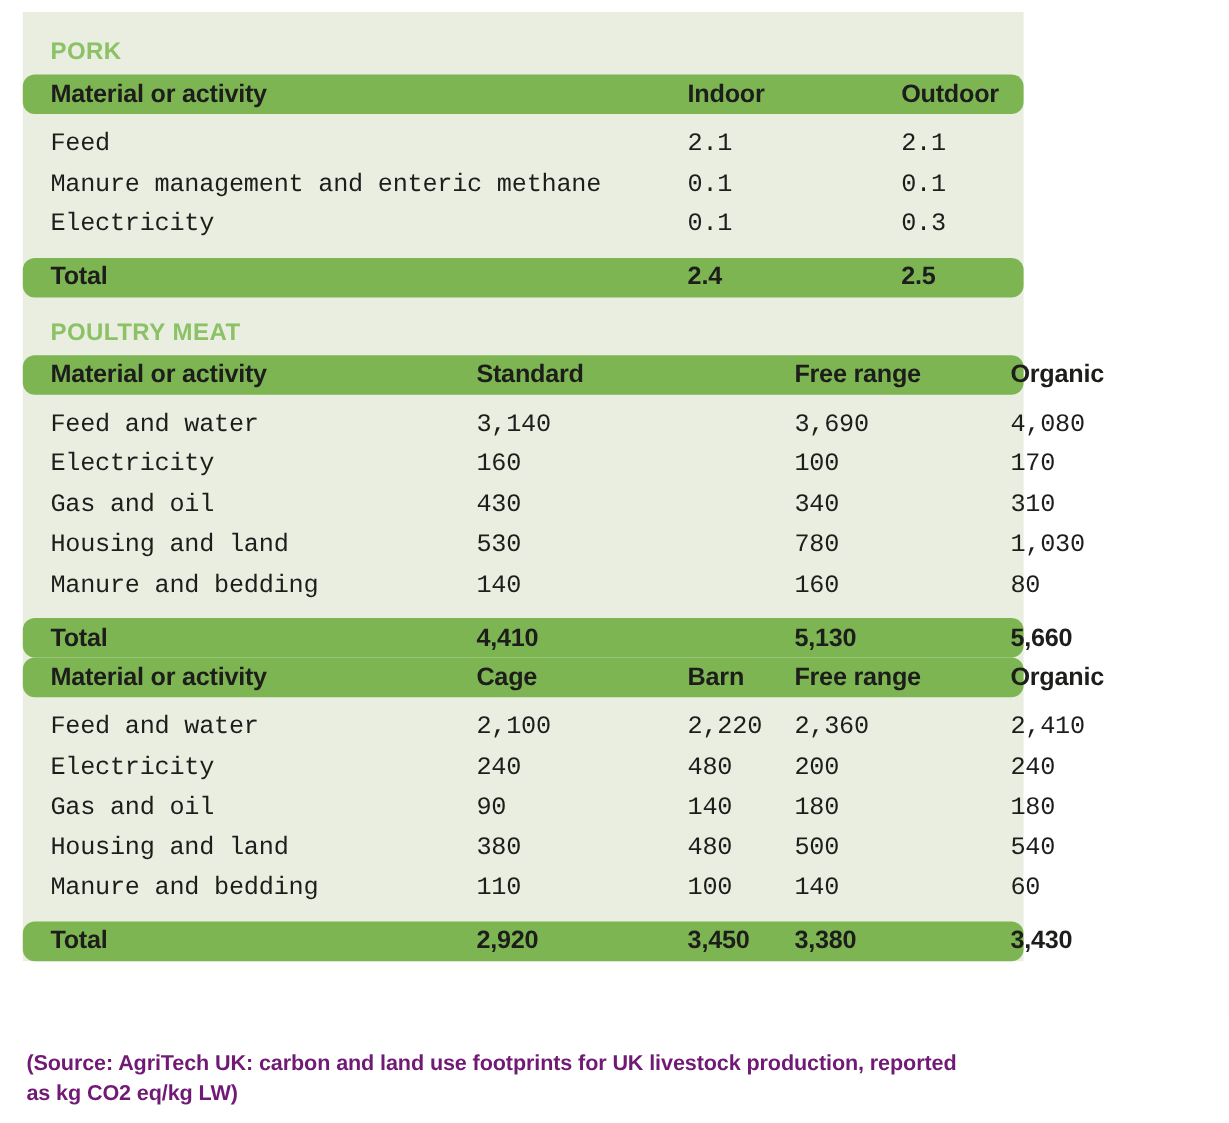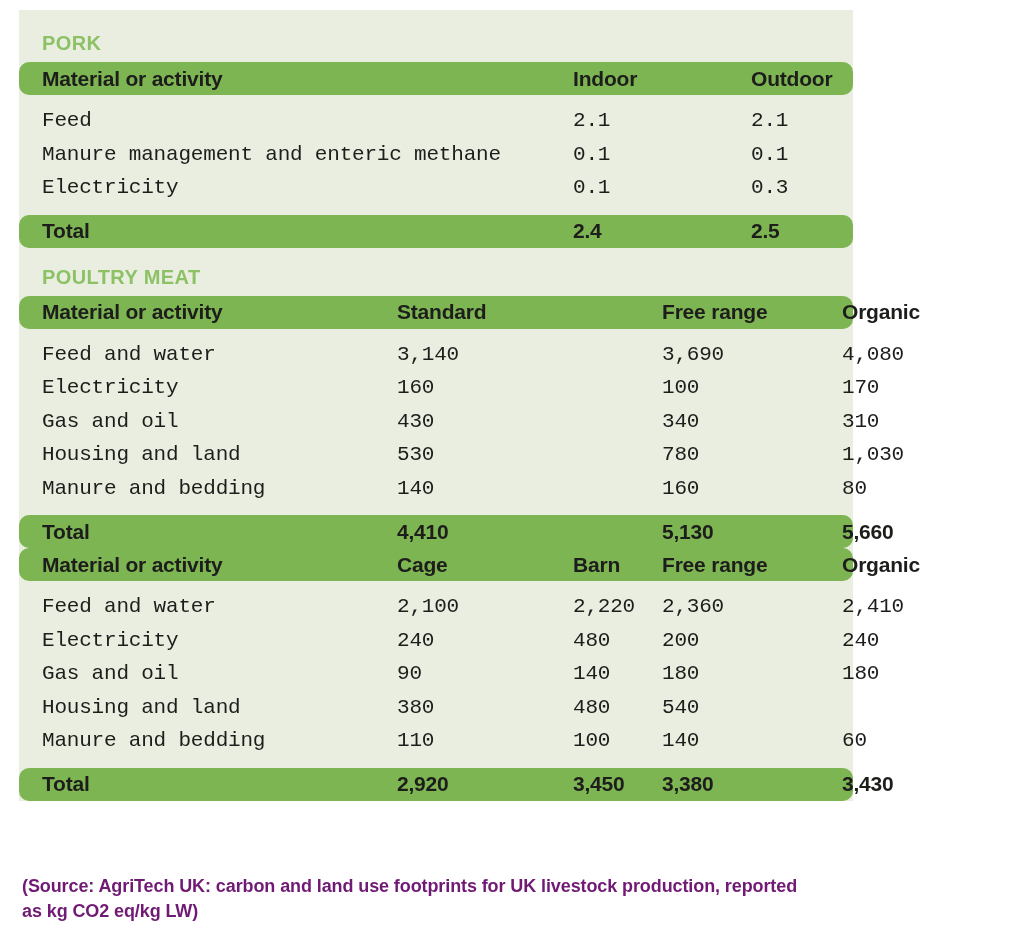--- a/index.html
+++ b/index.html
@@ -186,20 +186,21 @@
         <div class="cell">Gas and oil</div>
         <div class="cell">90</div>
         <div class="cell">140</div>
         <div class="cell">180</div>
         <div class="cell">180</div>
       </div>
       <div class="grid brow">
         <div class="cell">Housing and land</div>
         <div class="cell">380</div>
         <div class="cell">480</div>
+        <div class="cell">500</div>
         <div class="cell">540</div>
       </div>
       <div class="grid brow">
         <div class="cell">Manure and bedding</div>
         <div class="cell">110</div>
         <div class="cell">100</div>
         <div class="cell">140</div>
         <div class="cell">60</div>
       </div>
     </div>

